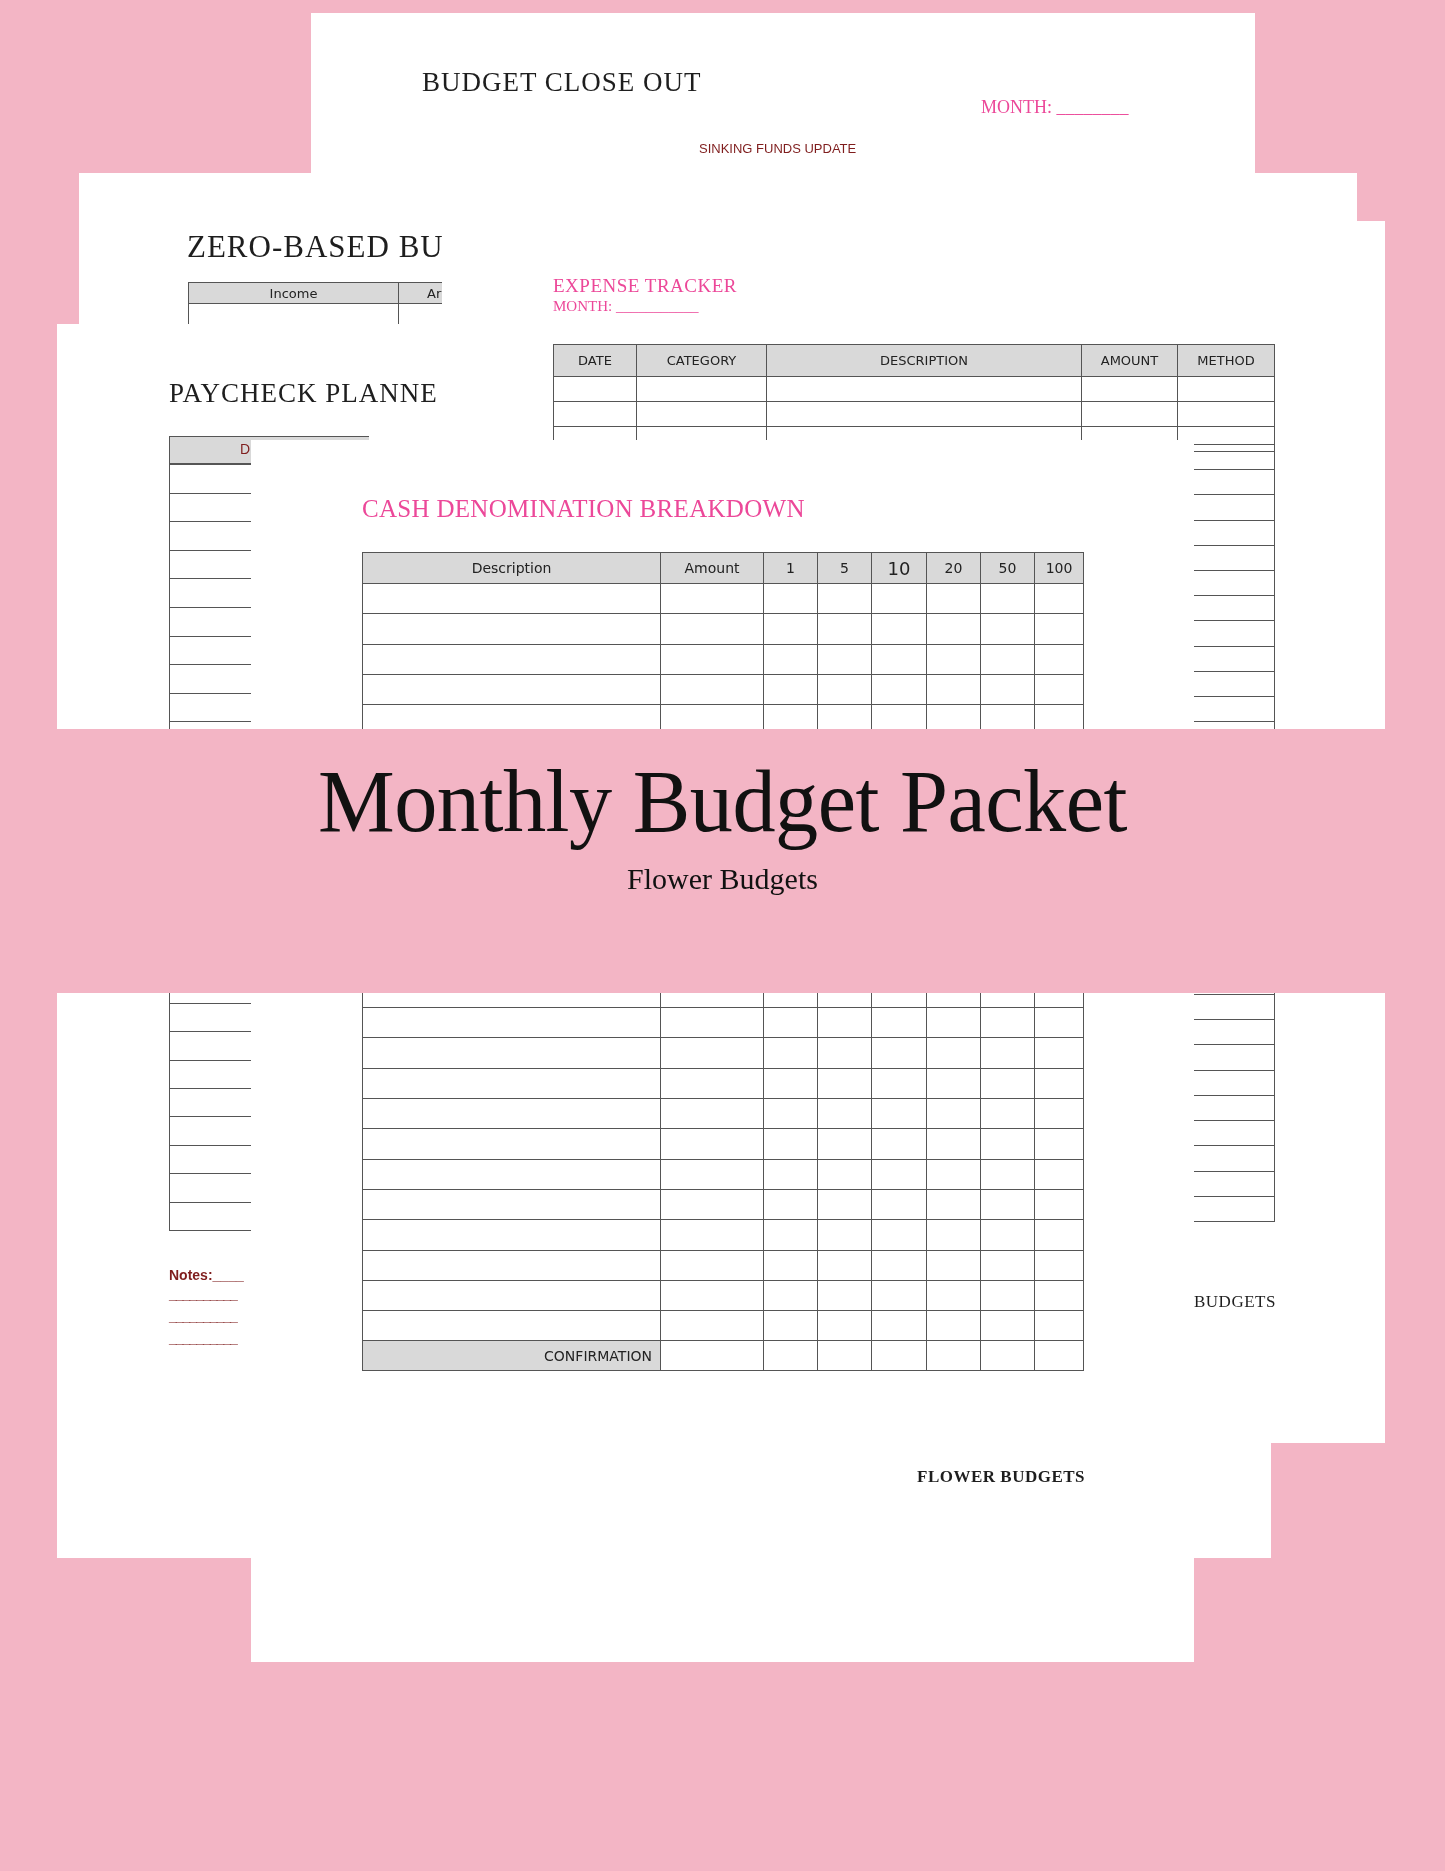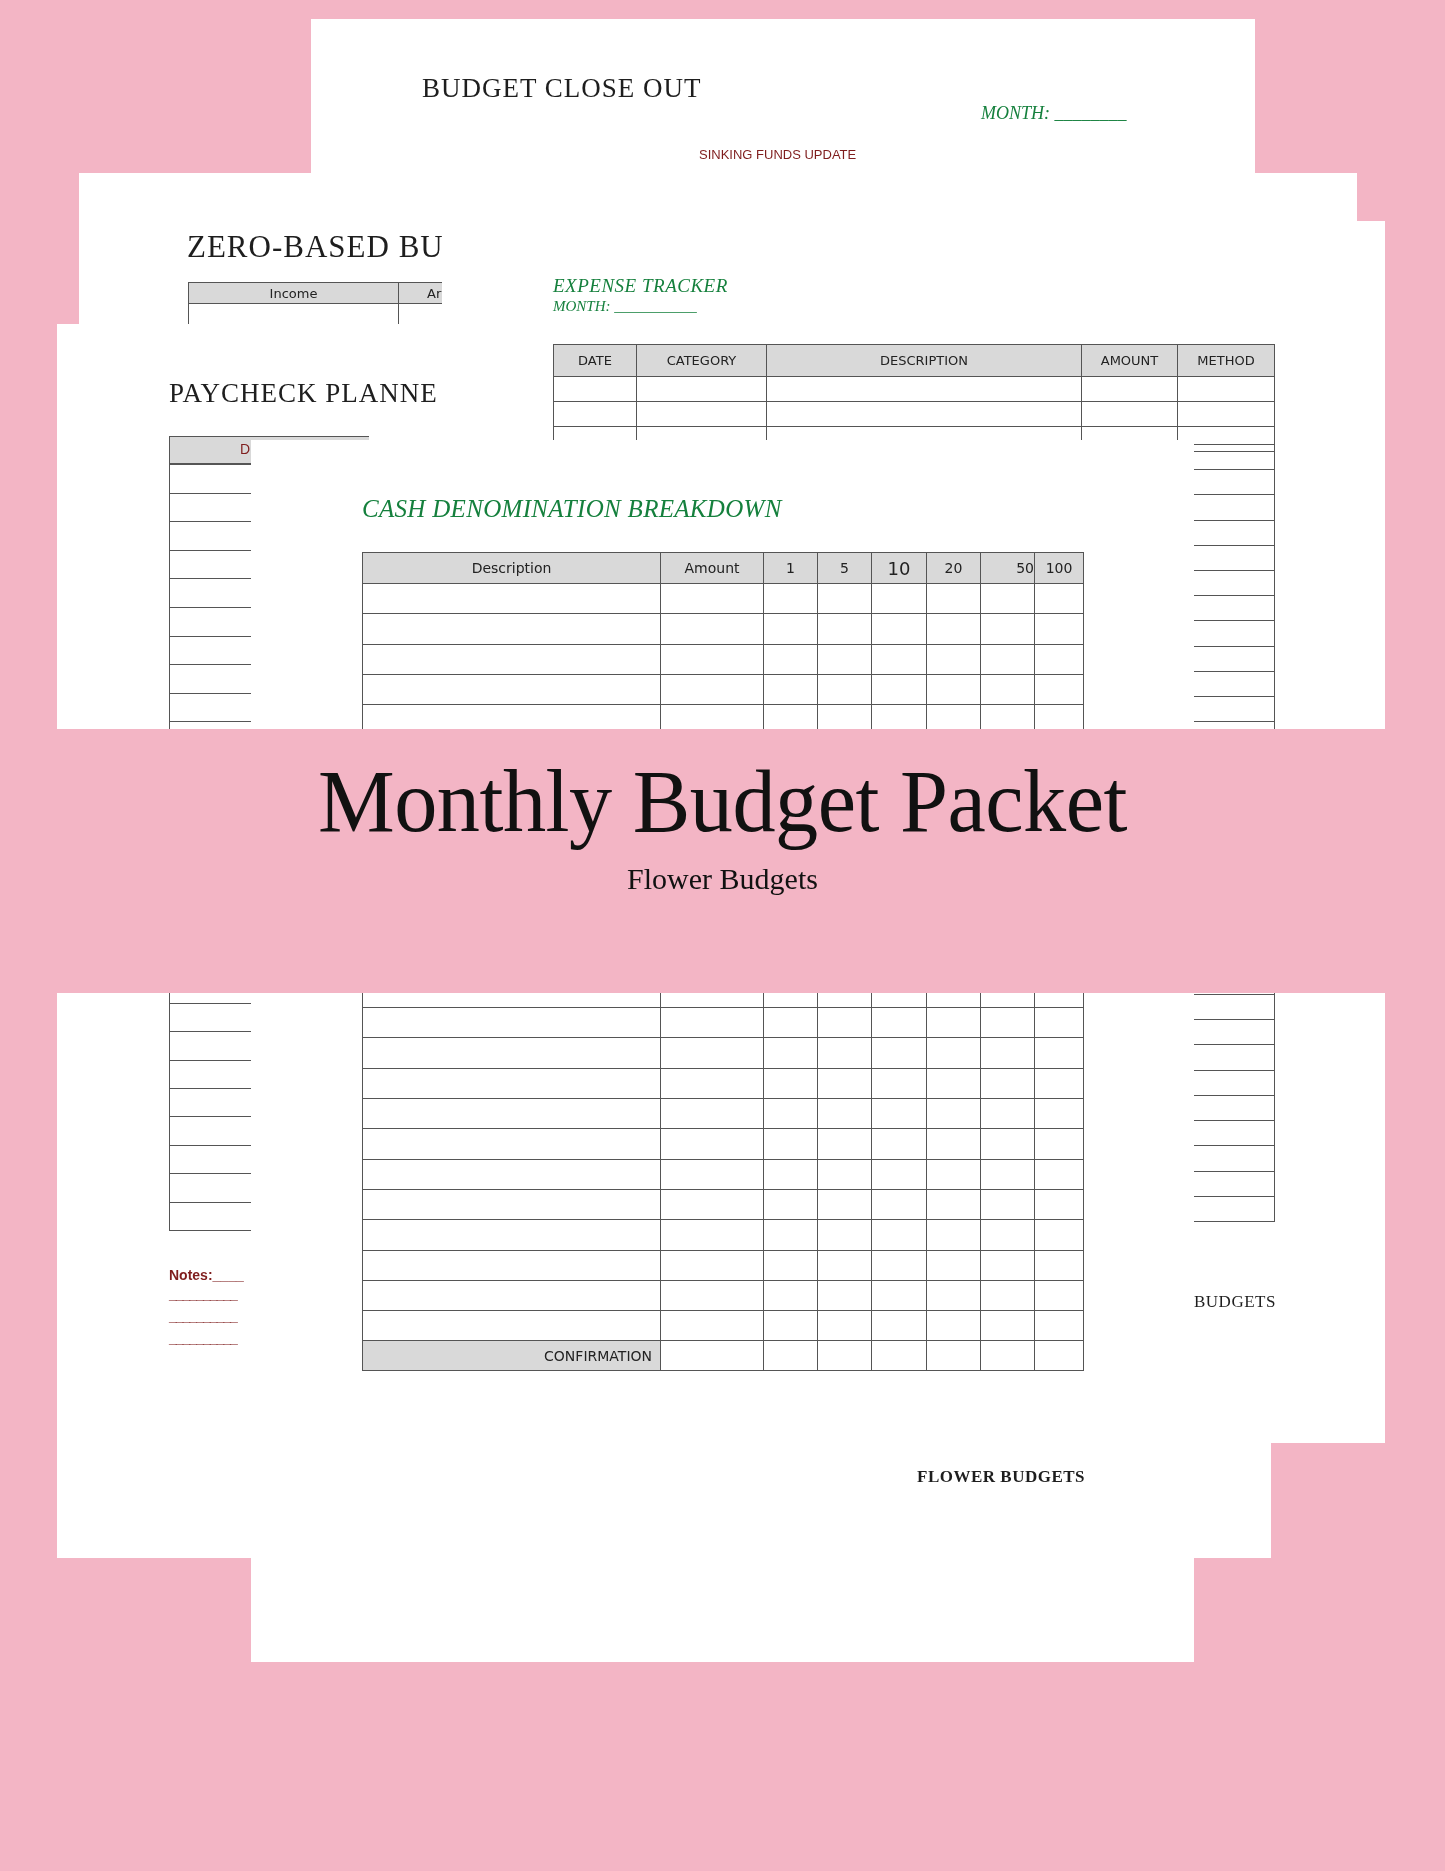--- a/index.html
+++ b/index.html
@@ -1,32 +1,32 @@
 <!DOCTYPE html>
 <html><head>
 <meta charset="utf-8">
 <style>
   html,body{margin:0;padding:0;}
   body{width:1445px;height:1871px;position:relative;overflow:hidden;background:#f3b5c5;font-family:"Liberation Sans",sans-serif;}
   .paper{position:absolute;background:#fff;overflow:hidden;}
   .abs{position:absolute;}
-  .serif{font-family:"Liberation Serif","DejaVu Serif",serif;color:#15803d;font-style:italic;}
+  .serif{font-family:"Liberation Serif","DejaVu Serif",serif;color:#ec4899;}
   .sans{font-family:Liberation Sans, sans-serif;color:#7f1d1d;}
   .title-sc{font-family:"Liberation Serif",serif;color:#1e1e1e;letter-spacing:1px;white-space:nowrap;}
   table.grid{position:absolute;border-collapse:collapse;table-layout:fixed;}
   table.grid td, table.grid th{border:1.5px solid #555;padding:0;font-weight:normal;font-family:"DejaVu Sans","Liberation Sans",sans-serif;color:#222;overflow:hidden;white-space:nowrap;}
   table.grid th{background:#d9d9d9;}
   .hline{position:absolute;height:0;border-top:1.5px solid #555;}
   .vline{position:absolute;width:0;border-left:1.5px solid #555;}
   .banner{position:absolute;left:0;top:729px;width:1445px;height:264px;background:#f3b5c5;}
 </style>
 </head>
 <body>
 
-<div class="paper" style="left:311px;top:19px;width:944px;height:300px;">
+<div class="paper" style="left:311px;top:13px;width:944px;height:300px;">
   <div class="abs title-sc" style="left:111px;top:54px;font-size:27px;">BUDGET CLOSE OUT</div>
   <div class="abs serif" style="left:670px;top:84px;font-size:18px;">MONTH: ________</div>
   <div class="abs sans" style="left:388px;top:128px;font-size:13px;">SINKING FUNDS UPDATE</div>
 </div>
 
 <div class="paper" style="left:79px;top:173px;width:1278px;height:400px;">
   <div class="abs title-sc" style="left:108px;top:56px;font-size:31px;">ZERO-BASED BU</div>
   <table class="grid" style="left:109px;top:109px;width:400px;">
     <colgroup>
         <col style="width:210px">
@@ -166,21 +166,21 @@
         <col style="width:49px">
     </colgroup>
     <thead>
       <tr style="height:31px;">
         <th style="font-size:14px;">Description</th>
         <th style="font-size:14px;">Amount</th>
         <th style="font-size:14px;">1</th>
         <th style="font-size:14px;">5</th>
         <th style="font-size:18px;">10</th>
         <th style="font-size:14px;">20</th>
-        <th style="font-size:14px;text-align:right;">50</th>
+        <th style="font-size:14px;">50</th>
         <th style="font-size:14px;">100</th>
       </tr>
     </thead>
     <tbody id="cash-body">
         <tr style="height: 30.3px;">
           <td></td>
           <td></td>
           <td></td>
           <td></td>
           <td></td>

